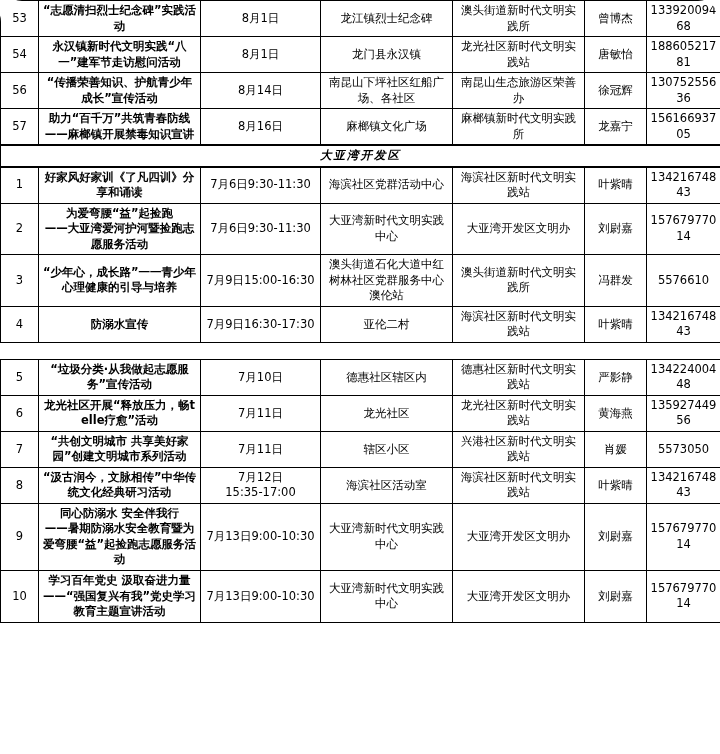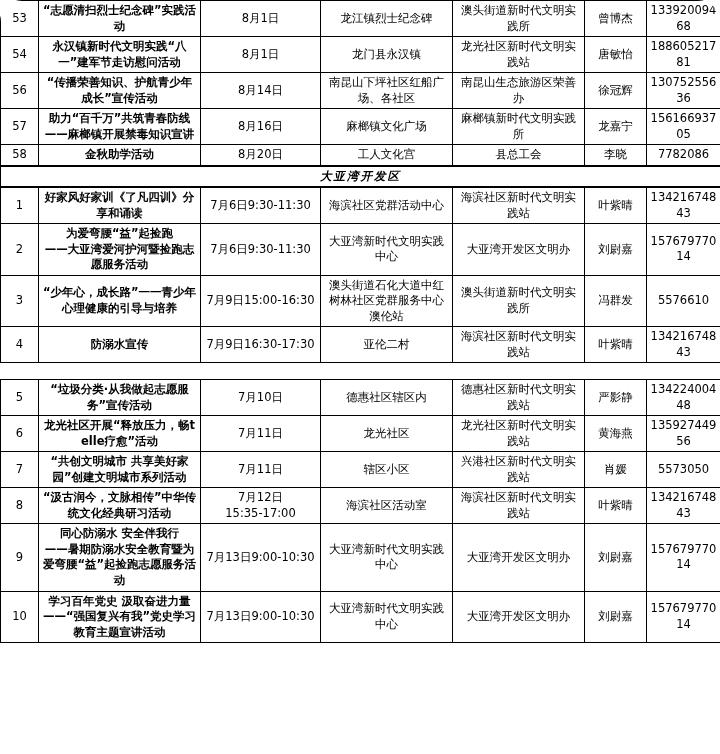--- a/index.html
+++ b/index.html
@@ -100,29 +100,20 @@
           </tr>
           <tr>
             <td class="c-idx">57</td>
             <td class="c-name multi">助力“百千万”共筑青春防线——麻榔镇开展禁毒知识宣讲</td>
             <td class="c-date nowrap-date multi">8月16日</td>
             <td class="c-place">麻榔镇文化广场</td>
             <td class="c-org">麻榔镇新时代文明实践所</td>
             <td class="c-person">龙嘉宁</td>
             <td class="c-phone">15616693705</td>
           </tr>
-          <tr>
-            <td class="c-idx">58</td>
-            <td class="c-name multi">金秋助学活动</td>
-            <td class="c-date nowrap-date multi">8月20日</td>
-            <td class="c-place">工人文化宫</td>
-            <td class="c-org">县总工会</td>
-            <td class="c-person">李晓</td>
-            <td class="c-phone">7782086</td>
-          </tr>
         </tbody>
       </table>
       <table class="tbl">
         <colgroup>
           <col class="c-idx">
           <col class="c-name">
           <col class="c-date">
           <col class="c-place">
           <col class="c-org">
           <col class="c-person">

